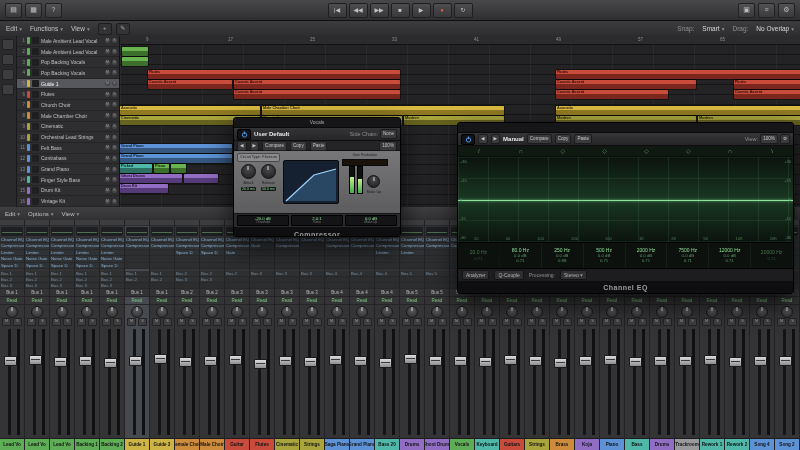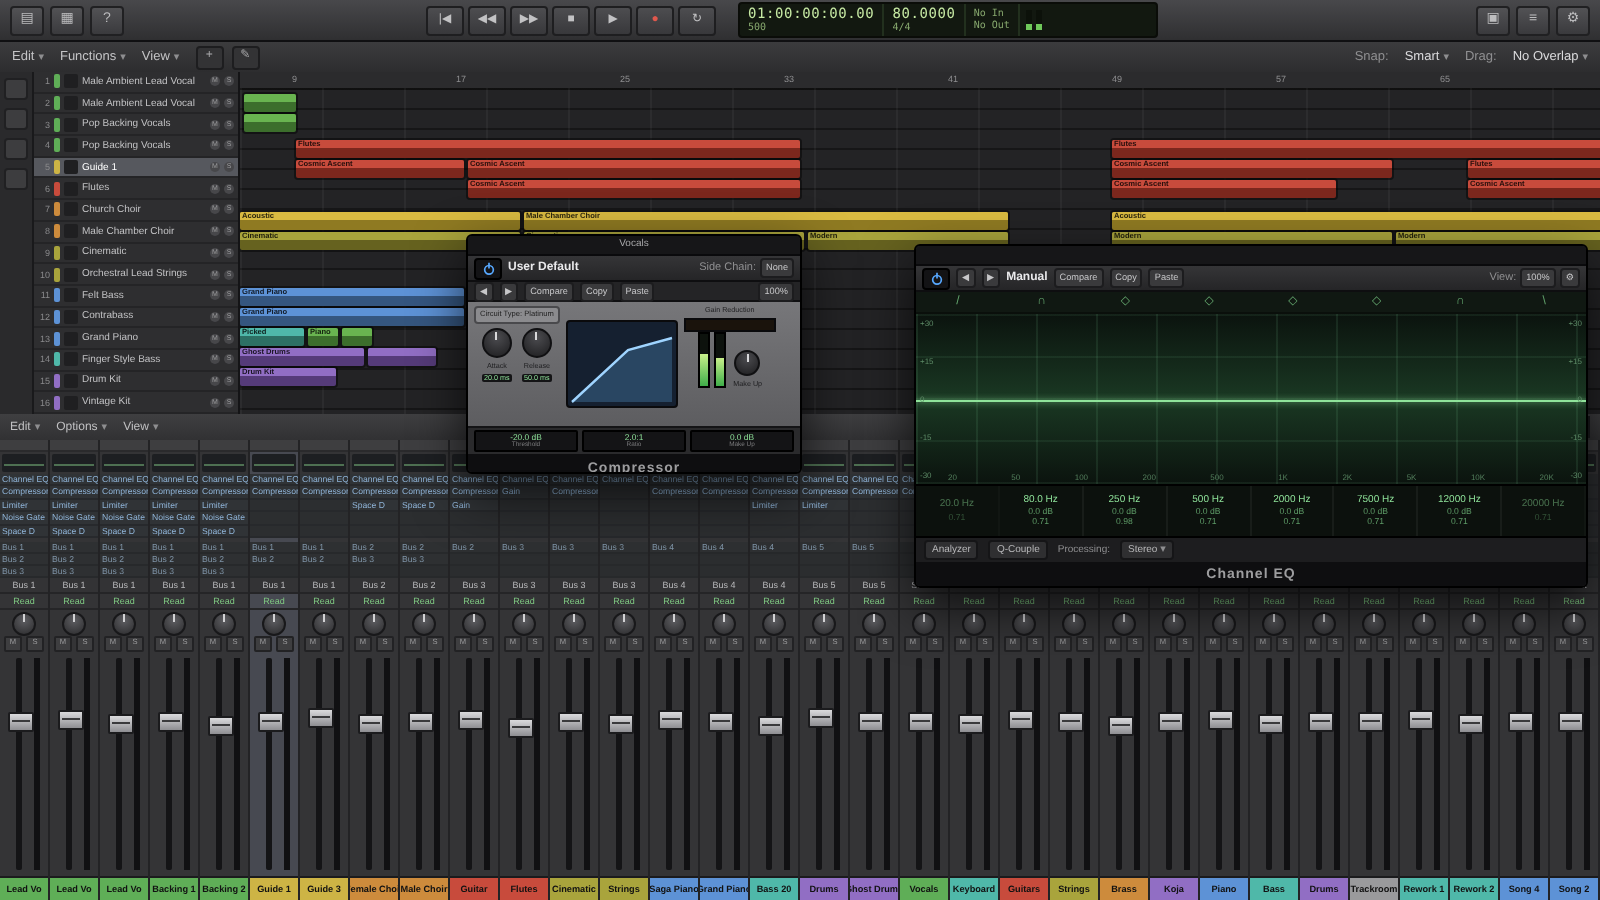--- a/index.html
+++ b/index.html
@@ -188,42 +188,20 @@
     <div class="spacer"></div>
     <div class="transport" id="transportButtons">
         <div class="t-btn">|◀</div>
         <div class="t-btn">◀◀</div>
         <div class="t-btn">▶▶</div>
         <div class="t-btn">■</div>
         <div class="t-btn">▶</div>
         <div class="t-btn rec">●</div>
         <div class="t-btn">↻</div>
       </div>
-    <div class="lcd">
-      <div class="lcd-cell">
-        <div class="lcd-big">01:00:00:00.00</div>
-        <div class="lcd-sub">500</div>
-      </div>
-      <div class="lcd-cell">
-        <div class="lcd-big">80.0000</div>
-        <div class="lcd-sub">4/4</div>
-      </div>
-      <div class="lcd-cell">
-        <div class="lcd-sub">No In</div>
-        <div class="lcd-sub">No Out</div>
-      </div>
-      <div class="lcd-meters">
-        <div class="lcd-bar">
-            <i></i>
-          </div>
-        <div class="lcd-bar">
-            <i></i>
-          </div>
-      </div>
-    </div>
     <div class="spacer"></div>
     <div id="tbRight" style="display:flex;gap:3px;">
         <div class="icon-btn">▣</div>
         <div class="icon-btn">≡</div>
         <div class="icon-btn">⚙</div>
       </div>
   </header>
 
   <div class="menubar">
     <div id="mbMenus" style="display:flex;gap:8px;">

